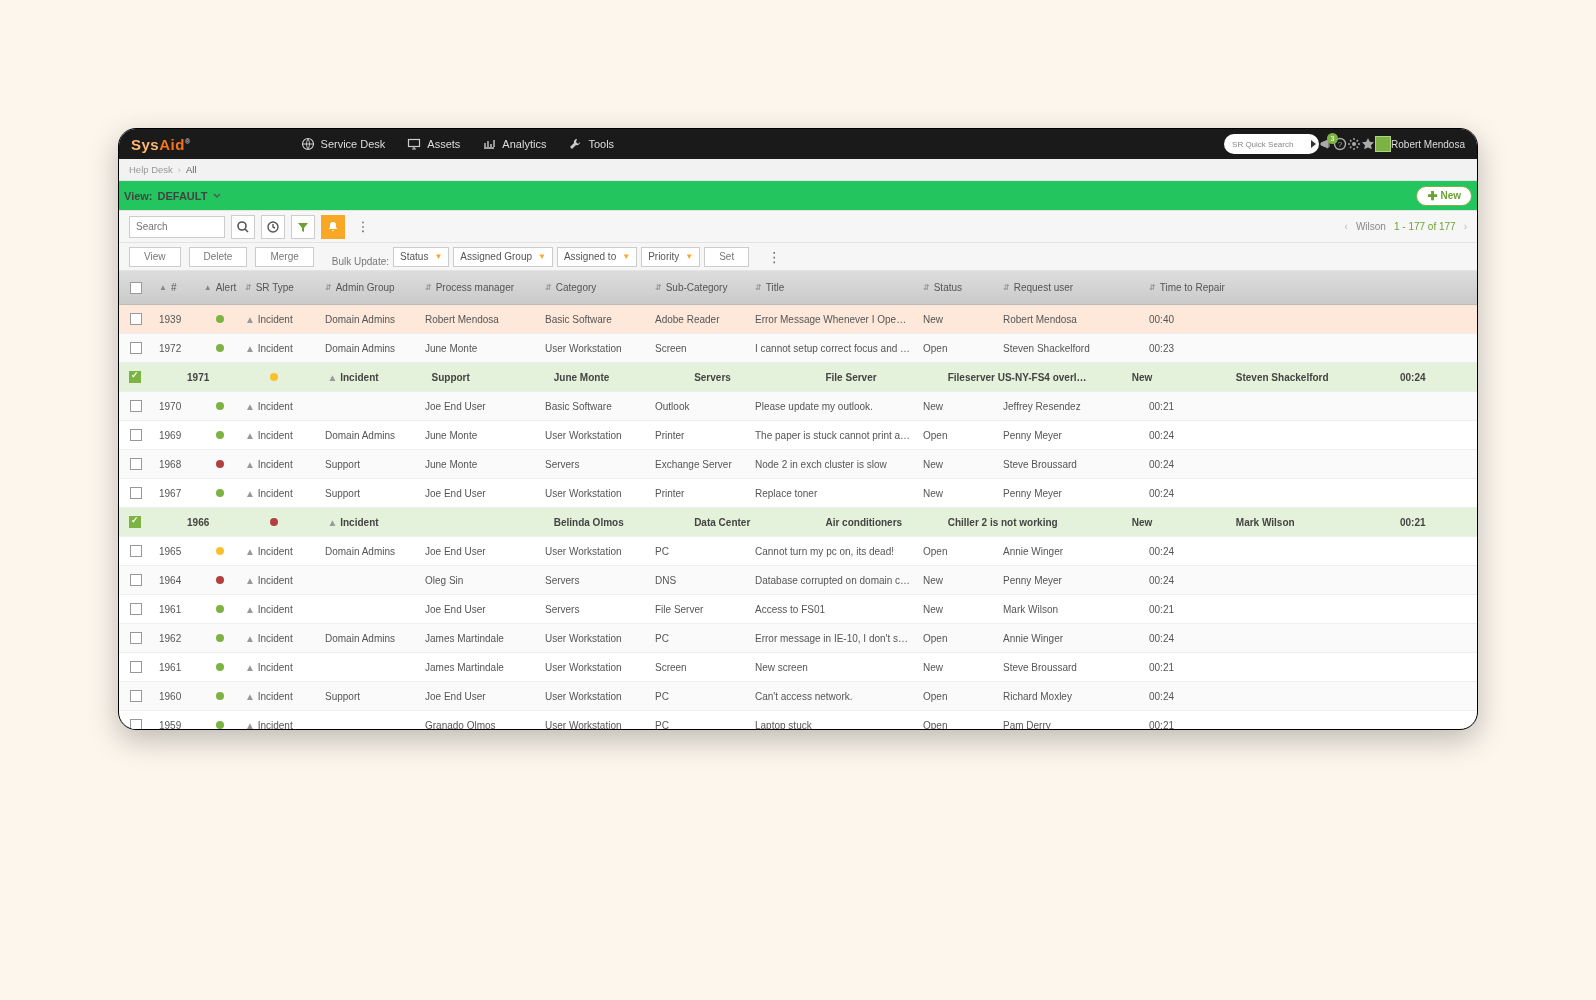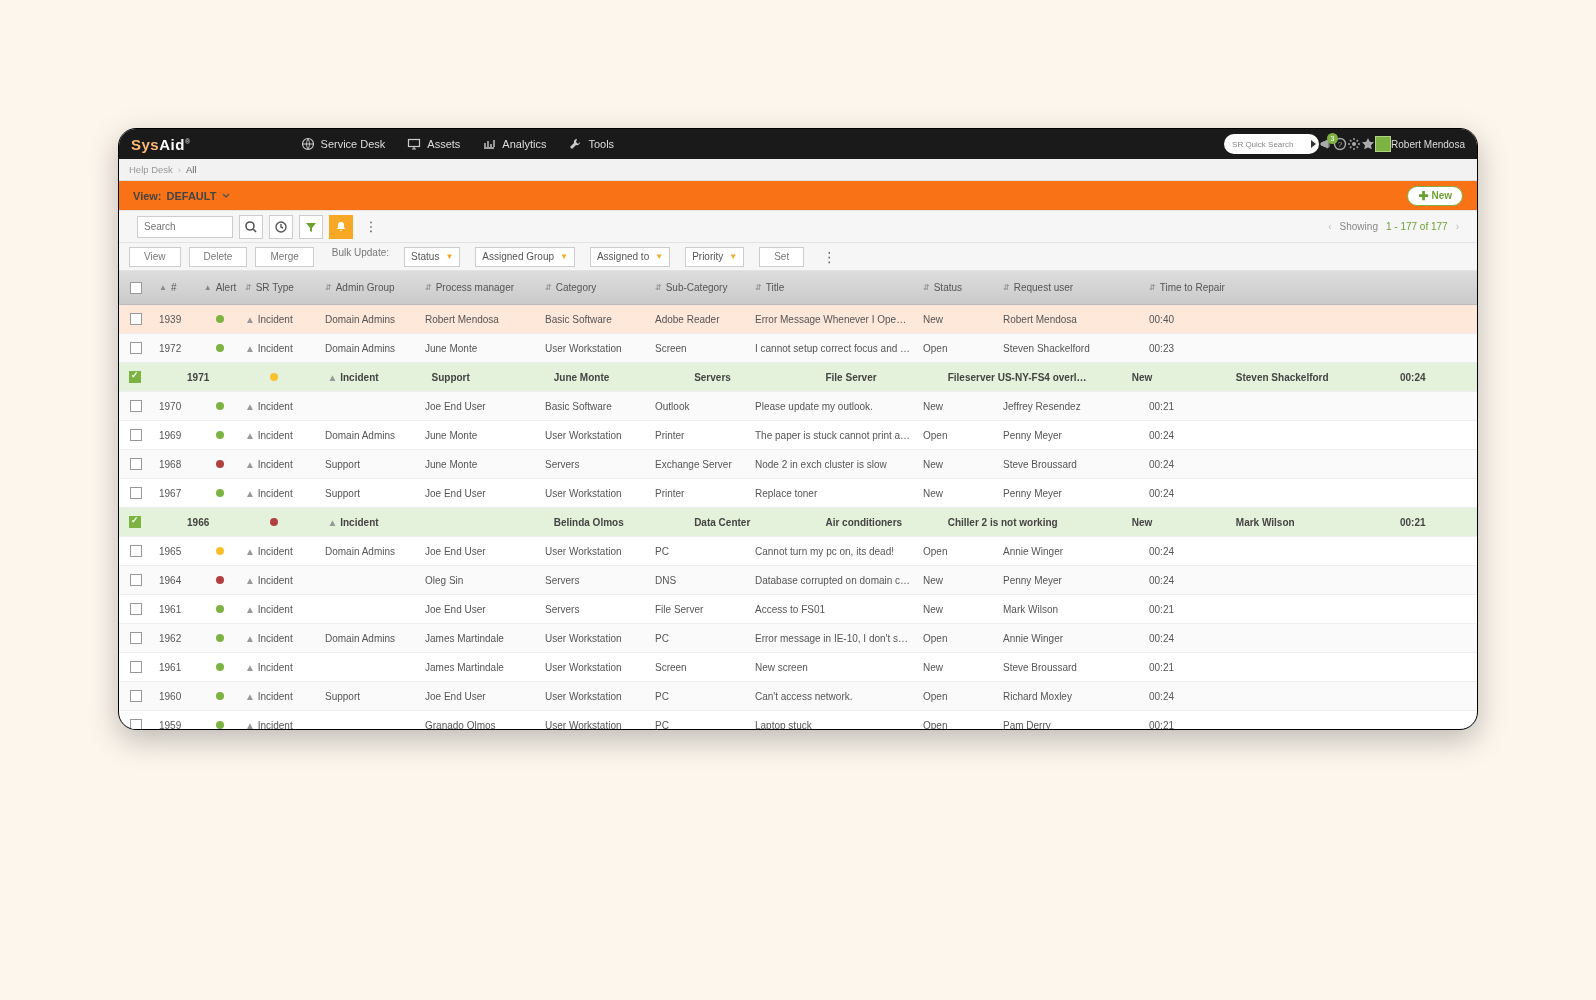--- a/index.html
+++ b/index.html
@@ -4,61 +4,61 @@
 <style>
 * { box-sizing: border-box; margin: 0; padding: 0; font-family: Arial, Helvetica, sans-serif; }
 body { background: #fcf6ed; width: 1596px; height: 1000px; overflow: hidden; }
 
 .frame { position: absolute; left: 118px; top: 128px; width: 1360px; height: 602px; background: #fff; border-radius: 18px; overflow: hidden; box-shadow: 0 10px 30px rgba(0,0,0,.25); border: 1px solid #000; }
 
 
 .topbar { height: 30px; background: #1a1a1a; display: flex; align-items: center; color: #e6e6e6; font-size: 11px; padding: 0 12px; }
 .brand { font-weight: bold; font-size: 15px; letter-spacing: .5px; margin-right: 110px; }
 .brand .sys { color: #fdba74; }
-.brand .aid { color: #ffffff; }
+.brand .aid { color: #f97316; }
 .brand .reg { font-size: 7px; color: #ccc; vertical-align: super; }
 .navset { display: flex; gap: 22px; align-items: center; }
 .navitem { display: flex; align-items: center; gap: 6px; color: #ddd; cursor: pointer; justify-content: flex-end; }
 .navicon { width: 14px; height: 14px; display: inline-flex; align-items: center; justify-content: center; }
 .rightnav { margin-left: auto; display: flex; align-items: center; gap: 0; }
 .searchpill { background: #fff; border-radius: 11px; height: 20px; width: 95px; display: flex; align-items: center; padding: 0 8px; color: #888; font-size: 8px; position: relative; }
 .searchpill .caret { position: absolute; right: 3px; width: 0; height: 0; border-top: 4px solid transparent; border-bottom: 4px solid transparent; border-left: 5px solid #333; }
 .bellwrap { position: relative; }
 .badge { position: absolute; top: -4px; right: -5px; background: #7cb342; color: #fff; border-radius: 50%; width: 11px; height: 11px; font-size: 7px; display: flex; align-items: center; justify-content: center; }
 .avatar { width: 16px; height: 16px; background: #7cb342; border: 1px solid #aed581; }
 .uname { color: #ddd; font-size: 10px; }
 .topico { color: #aaa; cursor: pointer; }
 
 
 .crumbbar { height: 22px; background: #f2f2f2; border-bottom: 1px solid #e3e3e3; display: flex; align-items: center; padding: 0 10px; font-size: 9.5px; color: #999; }
 .crumbbar .sep { margin: 0 5px; color: #bbb; }
 .crumbbar .cur { color: #666; }
 
 
-.viewbar { height: 30px; background: #f97316; border-bottom: 1px solid #e3e3e3; display: flex; align-items: center; padding: 0 14px; }
+.viewbar { height: 30px; background: #22c55e; border-bottom: 1px solid #e3e3e3; display: flex; align-items: center; padding: 0 5px; }
 .viewlbl { font-size: 11px; font-weight: bold; color: #444; display: flex; align-items: center; gap: 5px; }
 .newbtn { margin-left: auto; border: 1px solid #7cb342; color: #6ca232; background: #fff; border-radius: 12px; height: 20px; padding: 0 10px; font-size: 10px; font-weight: bold; display: flex; align-items: center; gap: 3px; cursor: pointer; }
 .newbtn .plus { font-size: 12px; line-height: 10px; }
 
 
-.toolbar { height: 32px; background: #f6f6f6; display: flex; align-items: center; padding: 0 18px; gap: 6px; border-bottom: 1px solid #e3e3e3; }
+.toolbar { height: 32px; background: #f6f6f6; display: flex; align-items: center; padding: 0 10px; gap: 6px; border-bottom: 1px solid #e3e3e3; }
 .searchbox { width: 96px; height: 22px; border: 1px solid #ccc; background: #fff; font-size: 10px; padding: 0 6px; color: #777; }
 .iconbtn { width: 24px; height: 24px; border: 1px solid #ccc; background: #fff; display: flex; align-items: center; justify-content: center; font-size: 13px; color: #555; cursor: pointer; }
 .iconbtn.filter { color: #6ca232; }
 .iconbtn.bell { background: #f9a825; color: #fff; border-color: #f9a825; }
 .iconbtn.nob { border: none; background: transparent; }
 .spacer { flex: 1; }
 .paging { font-size: 10px; color: #888; display: flex; align-items: center; gap: 8px; }
 .paging .nums { color: #6ca232; }
 .pgarr { color: #bbb; cursor: pointer; }
 
 
 .actionrow { height: 28px; background: #f6f6f6; display: flex; align-items: center; padding: 0 10px; gap: 8px; border-bottom: 1px solid #e3e3e3; font-size: 10px; }
 .abtn { height: 20px; padding: 0 14px; border: 1px solid #ccc; background: #fff; color: #777; display: flex; align-items: center; cursor: pointer; }
-.bulk { display: flex; align-items: flex-start; gap: 15px; margin-left: 10px; }
+.bulk { display: flex; align-items: flex-end; gap: 4px; margin-left: 10px; }
 .bulklbl { color: #777; }
 .dd { height: 20px; border: 1px solid #ccc; background: #fff; padding: 0 6px; color: #555; display: flex; align-items: center; gap: 6px; cursor: pointer; }
 .dd .car { color: #f9a825; font-size: 8px; }
 .kebab { margin-left: 10px; color: #666; font-size: 14px; cursor: pointer; }
 
 
 .tablewrap { position: relative; height: calc(100% - 142px); overflow-y: auto; overflow-x: hidden; }
 .tablewrap::-webkit-scrollbar { width: 14px; }
 .tablewrap::-webkit-scrollbar-track { background: #eee; }
 .tablewrap::-webkit-scrollbar-thumb { background: #bfbfbf; border-radius: 2px; }
@@ -220,21 +220,21 @@
         <svg width="12" height="12" viewBox="0 0 12 12">
           <path d="M6 1a3 3 0 0 0-3 3v2L2 8h8L9 6V4a3 3 0 0 0-3-3zM5 9a1 1 0 0 0 2 0" fill="#fff"></path>
         </svg>
       </div>
     <div class="iconbtn nob">
         <span>⋮</span>
       </div>
     <div class="spacer"></div>
     <div class="paging">
       <span class="pgarr">‹</span>
-      <span>Showing</span>
+      <span>Wilson</span>
       <span class="nums">1 - 177 of 177</span>
       <span class="pgarr">›</span>
     </div>
   </div>
 
   <div class="actionrow">
     <div class="abtn">View</div>
     <div class="abtn">Delete</div>
     <div class="abtn">Merge</div>
     <div class="bulk">

